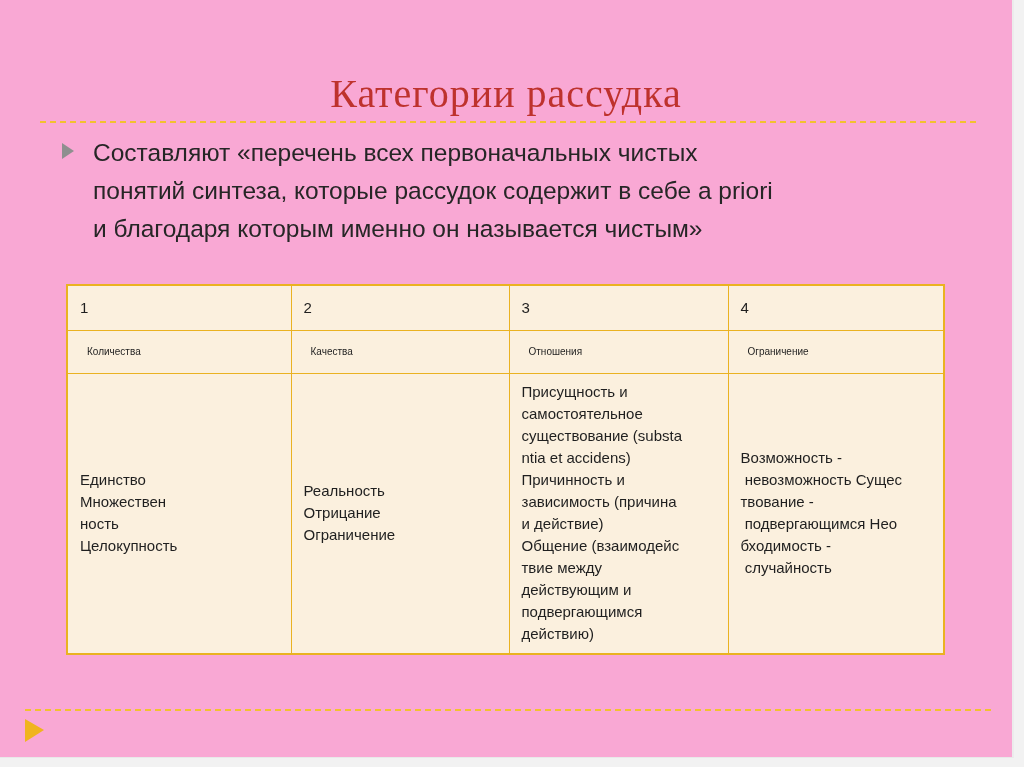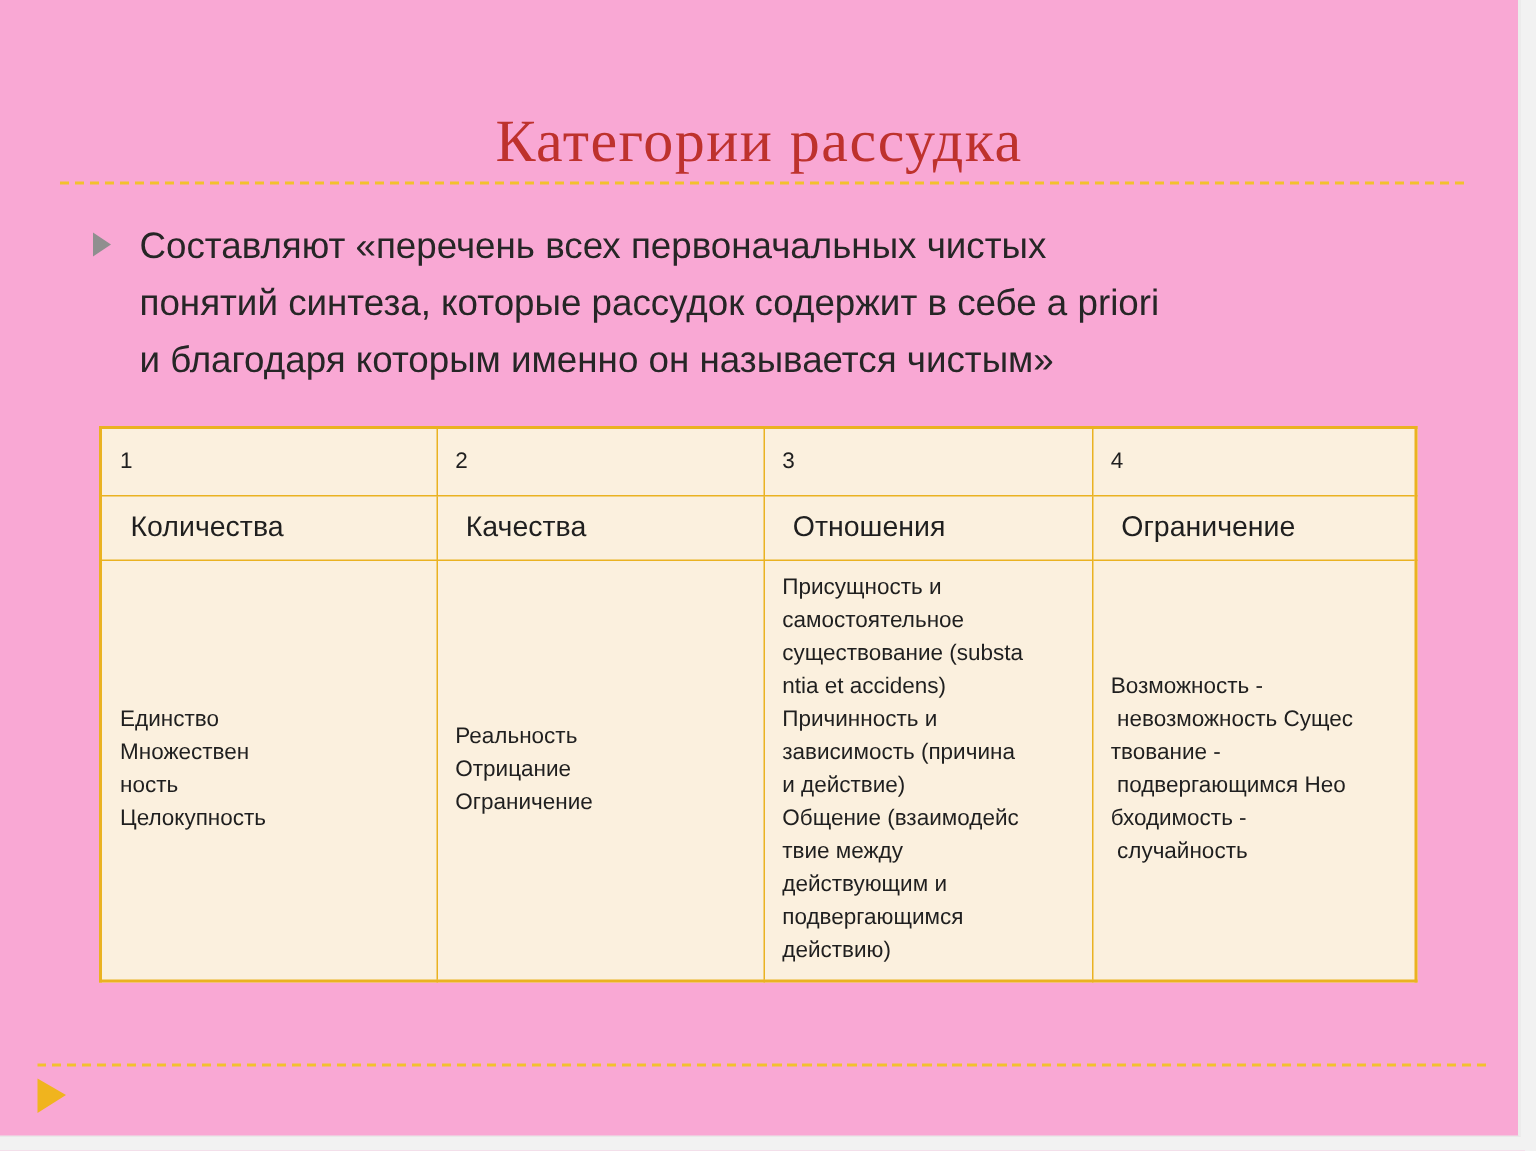--- a/index.html
+++ b/index.html
@@ -33,21 +33,21 @@
     height: 2px;
     background: repeating-linear-gradient(90deg,
       #f2c12e 0px, #f2c12e 6px,
       transparent 6px, transparent 10px);
   }
   .dash-top    { top: 121px; left: 40px;  width: 936px; }
   .dash-bottom { top: 709px; left: 25px;  width: 966px; }
 
   .bullet-block {
     position: absolute;
-    top: 146px; left: 60px;
+    top: 134px; left: 60px;
     width: 910px;
   }
   .bullet-marker {
     position: absolute;
     left: 2px; top: 9px;
     width: 0; height: 0;
     border-left: 12px solid #8f8f8f;
     border-top: 8px solid transparent;
     border-bottom: 8px solid transparent;
   }
@@ -71,21 +71,21 @@
     border: 2px solid #eab221;
   }
   table.cat-table td {
     border-width: 1.5px;
     vertical-align: middle;
     padding: 4px 12px;
     color: #1f1f1f;
   }
   table.cat-table { border-width: 2.5px; }
   tr.row-numbers  td { height: 45px; font-size: 15px; }
-  tr.row-names    td { height: 43px; font-size: 19px; padding-left: 19px; }
+  tr.row-names    td { height: 43px; font-size: 10px; padding-left: 19px; }
   tr.row-body     td {
     height: 281px;
     font-size: 15px;
     line-height: 22px;
     white-space: pre-wrap;
   }
   .footer-triangle {
     position: absolute;
     left: 25px; top: 719px;
     width: 0; height: 0;

